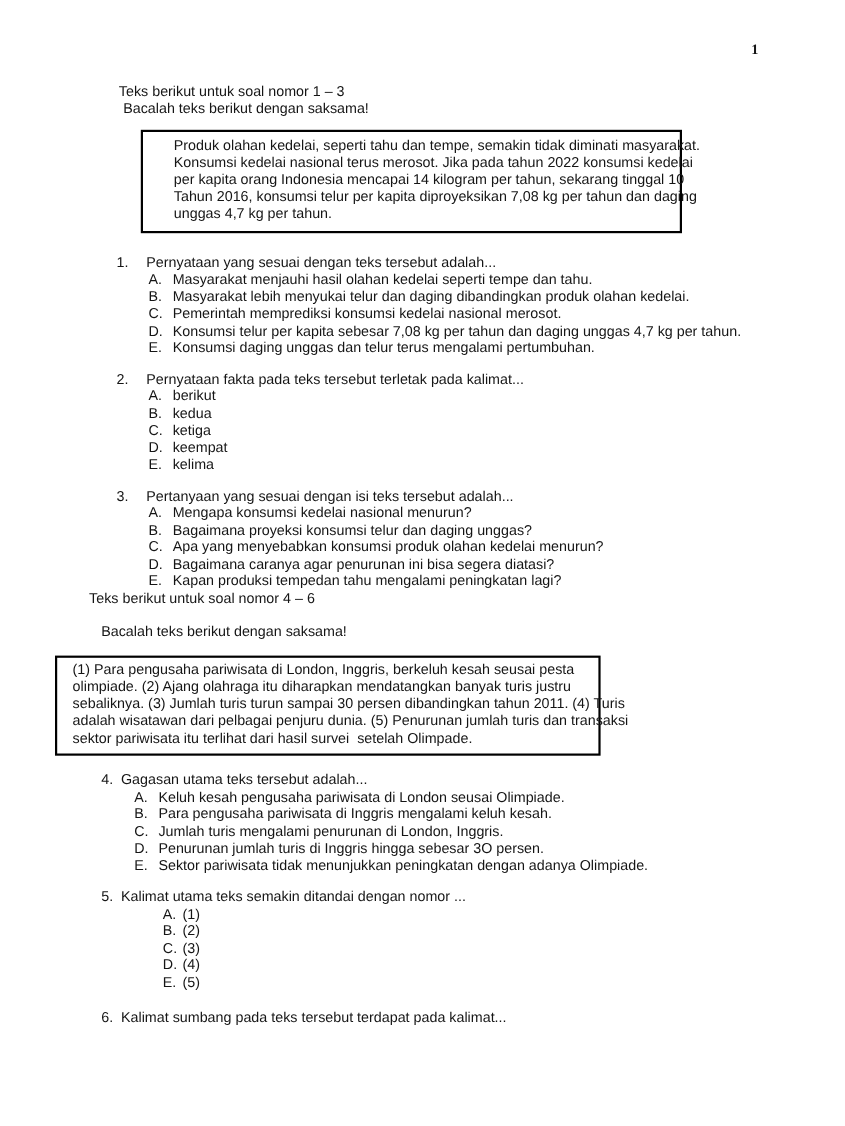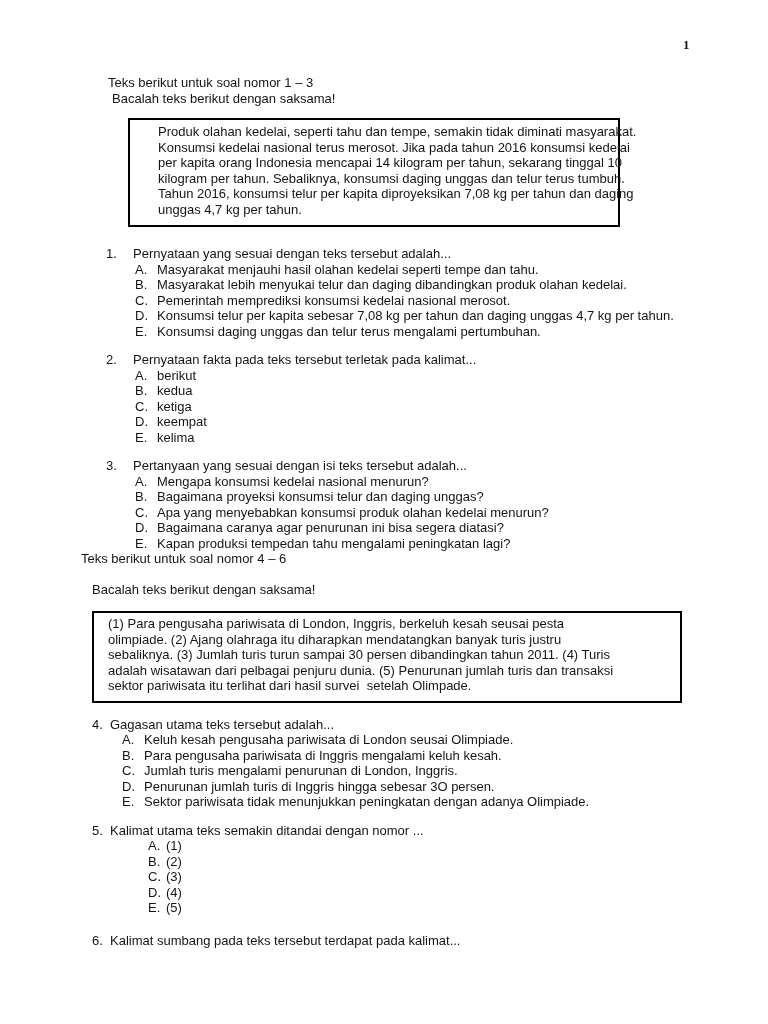--- a/index.html
+++ b/index.html
@@ -31,22 +31,22 @@
   .passage-box {
     box-sizing: border-box;
     border: 2px solid #000000;
   }
   .passage-box.box1 {
     margin: 12px 0 0 128px;
     width: 492px;
     padding: 4px 6px 8px 28px;
   }
   .passage-box.box2 {
-    margin: 14px 0 0 92px;
-    width: 590px;
+    margin: 14px 0 0 50px;
+    width: 496px;
     padding: 3px 6px 7px 14px;
   }
   .passage-line { white-space: pre; }
 
   .qsec { }
   .qsec1 { margin-left: 106px; width: 604px; }
   .qsec2 { margin-left: 92px; width: 612px; }
   .qsec1 { margin-top: 19px; }
   .question { margin-top: 13px; }
   .qsec1 .question:first-child { margin-top: 0; }
@@ -75,23 +75,22 @@
 
   <div class="page-number">1</div>
 
   <div class="sec1-intro">
     <div class="intro-line">Teks berikut untuk soal nomor 1 – 3</div>
     <div class="intro-line line2">Bacalah teks berikut dengan saksama!</div>
   </div>
 
   <div class="passage-box box1" id="passage1">
       <div class="passage-line">Produk olahan kedelai, seperti tahu dan tempe, semakin tidak diminati masyarakat.</div>
-      <div class="passage-line">Konsumsi kedelai nasional terus merosot. Jika pada tahun 2016 konsumsi kedelai</div>
+      <div class="passage-line">Konsumsi kedelai nasional terus merosot. Jika pada tahun 2022 konsumsi kedelai</div>
       <div class="passage-line">per kapita orang Indonesia mencapai 14 kilogram per tahun, sekarang tinggal 10</div>
-      <div class="passage-line">kilogram per tahun. Sebaliknya, konsumsi daging unggas dan telur terus tumbuh.</div>
       <div class="passage-line">Tahun 2016, konsumsi telur per kapita diproyeksikan 7,08 kg per tahun dan daging</div>
       <div class="passage-line">unggas 4,7 kg per tahun.</div>
     </div>
 
   <div class="qsec qsec1" id="questions1">
       <div class="question" data-qid="q1">
         <div class="qrow">
           <div class="qnum">1.</div>
           <div class="qstem">Pernyataan yang sesuai dengan teks tersebut adalah...</div>
         </div>

